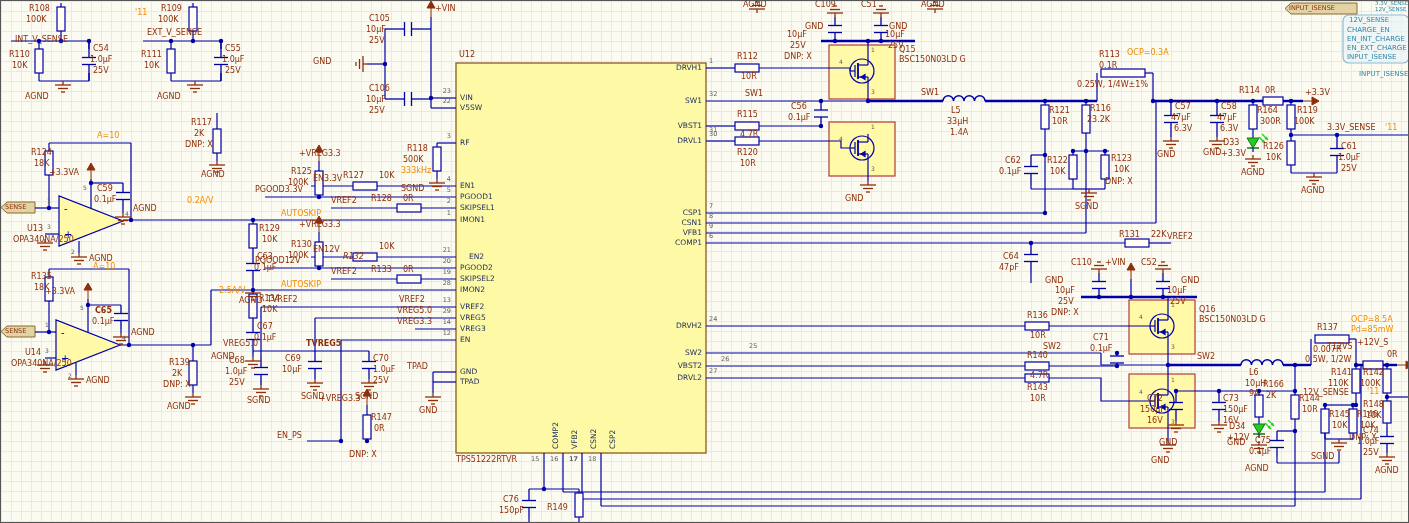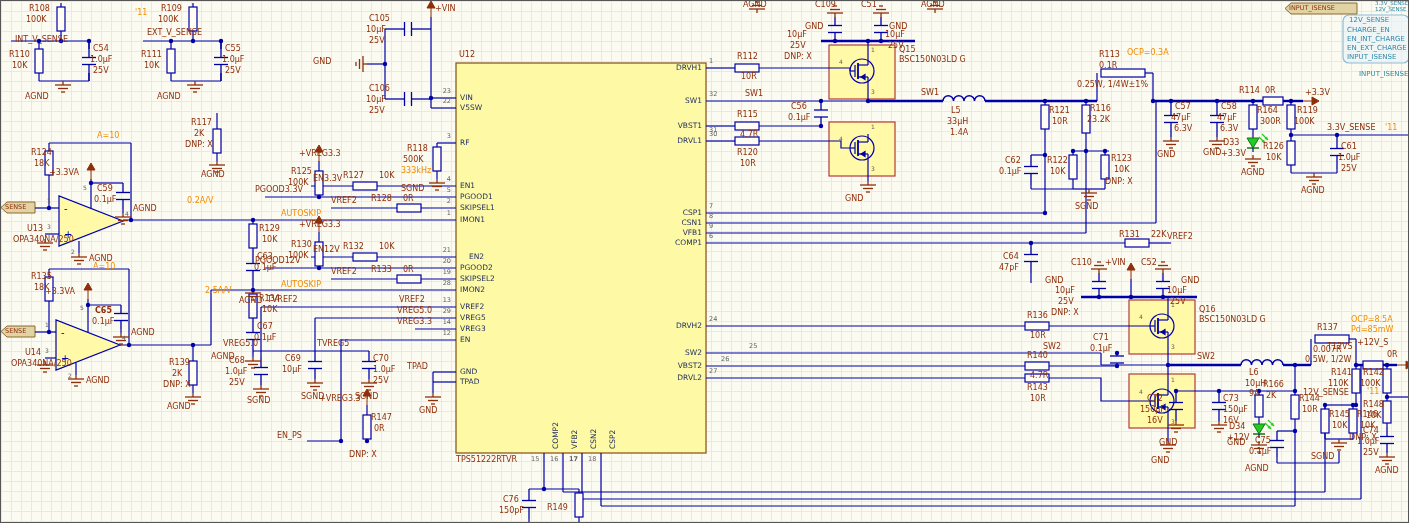--- a/index.html
+++ b/index.html
@@ -855,21 +855,21 @@
       <span class="t c-m" style="left: 26px; top: 224px;">U13</span>
       <span class="t c-m" style="left: 12px; top: 235px;">OPA340NA/250</span>
       <span class="t c-m" style="left: 88px; top: 254px;">AGND</span>
       <span class="t c-o" style="left: 92px; top: 262px;">A=10</span>
       <span class="t c-m" style="left: 30px; top: 272px;">R135</span>
       <span class="t c-m" style="left: 33px; top: 283px;">18K</span>
       <span class="t c-m" style="left: 44px; top: 287px;">+3.3VA</span>
       <span class="t c-m" style="left: 94px; top: 306px; font-weight: bold;">C65</span>
       <span class="t c-m" style="left: 91px; top: 317px;">0.1µF</span>
       <span class="t c-m" style="left: 130px; top: 328px;">AGND</span>
-      <span class="t c-o" style="left: 204px; top: 286px;">2.5A/V</span>
+      <span class="t c-o" style="left: 218px; top: 286px;">2.5A/V</span>
       <span class="t c-m" style="left: 4px; top: 327px; font-size: 6.5px;">SENSE</span>
       <span class="t c-m" style="left: 24px; top: 348px;">U14</span>
       <span class="t c-m" style="left: 10px; top: 359px;">OPA340NA/250</span>
       <span class="t c-m" style="left: 85px; top: 376px;">AGND</span>
       <span class="t c-m" style="left: 168px; top: 358px;">R139</span>
       <span class="t c-m" style="left: 171px; top: 369px;">2K</span>
       <span class="t c-m" style="left: 162px; top: 380px;">DNP: X</span>
       <span class="t c-m" style="left: 166px; top: 402px;">AGND</span>
       <span class="t c-m" style="left: 258px; top: 224px;">R129</span>
       <span class="t c-m" style="left: 261px; top: 235px;">10K</span>
@@ -901,33 +901,33 @@
       <span class="t c-m" style="left: 378px; top: 171px;">10K</span>
       <span class="t c-m" style="left: 254px; top: 185px;">PGOOD3.3V</span>
       <span class="t c-o" style="left: 280px; top: 209px;">AUTOSKIP</span>
       <span class="t c-m" style="left: 330px; top: 196px;">VREF2</span>
       <span class="t c-m" style="left: 370px; top: 194px;">R128</span>
       <span class="t c-m" style="left: 402px; top: 194px;">0R</span>
       <span class="t c-m" style="left: 298px; top: 220px;">+VREG3.3</span>
       <span class="t c-m" style="left: 290px; top: 240px;">R130</span>
       <span class="t c-m" style="left: 287px; top: 251px;">100K</span>
       <span class="t c-m" style="left: 312px; top: 245px;">EN12V</span>
-      <span class="t c-m" style="left: 342px; top: 242px;">R132</span>
+      <span class="t c-m" style="left: 342px; top: 252px; font-style: italic;">R132</span>
       <span class="t c-m" style="left: 378px; top: 242px;">10K</span>
       <span class="t c-m" style="left: 254px; top: 256px;">PGOOD12V</span>
       <span class="t c-o" style="left: 280px; top: 280px;">AUTOSKIP</span>
       <span class="t c-m" style="left: 330px; top: 267px;">VREF2</span>
       <span class="t c-m" style="left: 370px; top: 265px;">R133</span>
       <span class="t c-m" style="left: 402px; top: 265px;">0R</span>
       <span class="t c-m" style="left: 398px; top: 295px;">VREF2</span>
       <span class="t c-m" style="left: 396px; top: 306px;">VREG5.0</span>
       <span class="t c-m" style="left: 396px; top: 317px;">VREG3.3</span>
       <span class="t c-m" style="left: 266px; top: 295px;">TVREF2</span>
       <span class="t c-m" style="left: 222px; top: 339px;">VREG5.0</span>
-      <span class="t c-m" style="left: 316px; top: 339px;">TVREG5</span>
+      <span class="t c-m" style="left: 305px; top: 339px; font-weight: bold;">TVREG5</span>
       <span class="t c-m" style="left: 228px; top: 356px;">C68</span>
       <span class="t c-m" style="left: 224px; top: 367px;">1.0µF</span>
       <span class="t c-m" style="left: 228px; top: 378px;">25V</span>
       <span class="t c-m" style="left: 246px; top: 396px;">SGND</span>
       <span class="t c-m" style="left: 284px; top: 354px;">C69</span>
       <span class="t c-m" style="left: 281px; top: 365px;">10µF</span>
       <span class="t c-m" style="left: 300px; top: 392px;">SGND</span>
       <span class="t c-m" style="left: 372px; top: 354px;">C70</span>
       <span class="t c-m" style="left: 372px; top: 365px;">1.0µF</span>
       <span class="t c-m" style="left: 372px; top: 376px;">25V</span>

